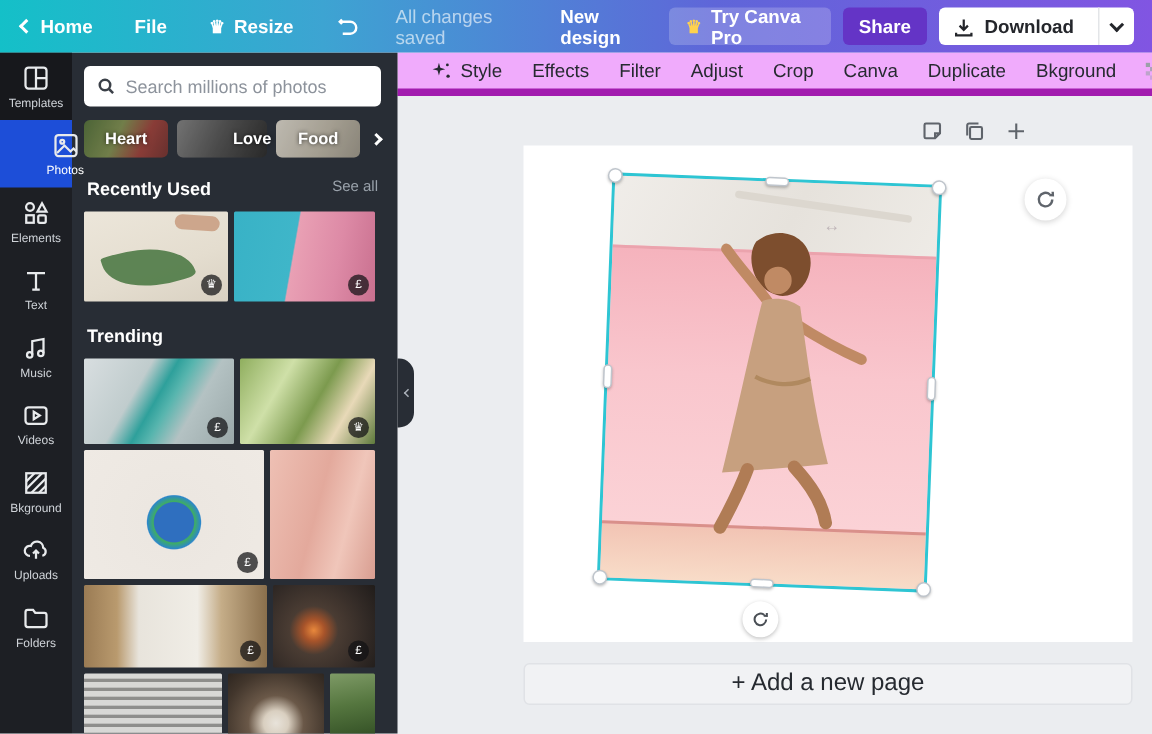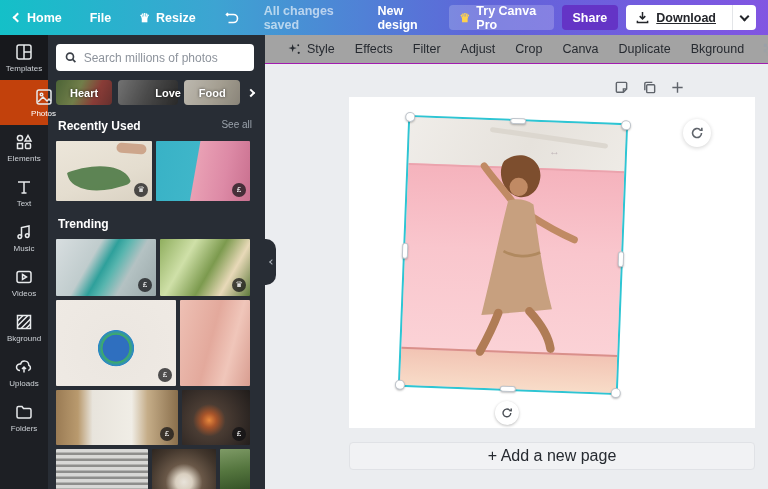--- a/index.html
+++ b/index.html
@@ -3,39 +3,39 @@
 <meta charset="utf-8">
 <style>
   * { margin:0; padding:0; box-sizing:border-box; }
   html,body { width:768px; height:489px; overflow:hidden; font-family:"Liberation Sans", sans-serif; background:#ebedf0; }
 
   
   #topbar { position:absolute; left:0; top:0; width:768px; height:35px;
     background:linear-gradient(90deg,#14c0c8 0%,#3da4d2 28%,#5f66d9 62%,#8155e2 100%);
     display:flex; align-items:center; color:#fff; font-size:12.5px; font-weight:600; z-index:50; }
   .tb-item { display:flex; align-items:center; gap:6px; padding:0 14px; height:100%; cursor:pointer; }
-  .tb-saved { color:rgba(255,255,255,.62); font-weight:700; padding:0 10px; }
+  .tb-saved { color:rgba(255,255,255,.62); font-weight:400; padding:0 10px; }
   .tb-spacer { flex:1; }
   .tb-btn { display:flex; align-items:center; gap:6px; height:25px; padding:0 11px; border-radius:4px; margin-right:8px; cursor:pointer; }
   .tb-btn.pro { background:rgba(255,255,255,.20); }
   .tb-btn.share { background:#6434c6; }
   .tb-btn.download { background:#fff; color:#24262b; font-weight:700; padding:0; margin-right:12px; }
-  .dl-main { display:flex; align-items:flex-start; gap:7px; padding:0 10px;text-decoration:underline; }
+  .dl-main { display:flex; align-items:flex-end; gap:7px; padding:0 10px; }
   .dl-caret { border-left:1px solid #e3e5e8; height:25px; width:24px; display:flex; align-items:center; justify-content:center; }
   .chev { width:7px; height:7px; border-right:2px solid currentColor; border-bottom:2px solid currentColor; display:inline-block; }
   .chev.left { transform:rotate(135deg); }
   .chev.down { transform:rotate(45deg); margin-top:-3px; }
   .crown { color:#ffd24d; font-size:12px; }
   .crown.white { color:#fff; }
 
   
   #rail { position:absolute; left:0; top:35px; width:48px; height:454px; background:#1d1f24; z-index:40; }
   .rail-item { height:45px; display:flex; flex-direction:column; align-items:center; justify-content:center; gap:3px; color:#cfd3d8; font-size:8px; cursor:pointer; }
   .rail-item svg { width:18px; height:18px; stroke:#e8eaec; fill:none; stroke-width:1.5; }
-  .rail-item.active { background:#c2410c; color:#fff;padding-left:39px; }
+  .rail-item.active { background:#1d4ed8; color:#fff;padding-left:39px; }
   .rail-item.dim-top { background:#17181c; }
 
   
   #panel { position:absolute; left:48px; top:35px; width:217px; height:454px; background:#282d35; z-index:30; padding:9px 11px 0 8px; overflow:hidden; }
   #searchbox { display:flex; align-items:center; gap:7px; background:#fff; border-radius:4px; height:27px; padding:0 9px; }
   #searchbox svg { width:13px; height:13px; stroke:#3b4048; stroke-width:2; fill:none; }
   #searchbox input { border:none; outline:none; font-size:12px; color:#14532d; width:100%; font-family:"Liberation Sans",sans-serif; }
   #searchbox input::placeholder { color:#8d939c; }
 
   .chips { display:flex; align-items:center; gap:6px; margin-top:9px; }
@@ -65,21 +65,21 @@
   .ph-chef { background:radial-gradient(circle at 50% 72%, #e8e3da 0%, #d9cfc0 18%, #6a5848 40%, #42362c 75%, #2e2620 100%); }
   .ph-plants { background:linear-gradient(170deg,#7e9a66 0%,#55763f 45%,#3c5a2c 80%,#2c451f 100%); }
 
   .leaf { position:absolute; left:14px; top:22px; width:58px; height:30px; background:#4e7a46; border-radius:4% 96% 10% 90%; transform:rotate(-18deg); opacity:.9; }
   .leaf:after { content:""; position:absolute; left:54px; top:-8px; width:30px; height:10px; background:#caa084; border-radius:5px; transform:rotate(22deg); }
 
   #collapse-tab { position:absolute; left:265px; top:239px; width:11px; height:46px; background:#282d35; border-radius:0 10px 10px 0; z-index:31; display:flex; align-items:center; justify-content:center; cursor:pointer; }
   #collapse-tab .chev { border-color:#aab0b8; width:4px; height:4px; border-width:1.5px; transform:rotate(135deg); margin-left:2px; }
 
   
-  #toolbar { position:absolute; left:265px; top:35px; width:503px; height:29px; background:#a3a3a3; border-bottom:1px solid #a21caf; display:flex; font-size:12.5px; color:#262a30; z-index:20; padding:0 12px; }
+  #toolbar { position:absolute; left:265px; top:35px; width:503px; height:29px; background:#f0abfc; border-bottom:5px solid #a21caf; display:flex; font-size:12.5px; color:#262a30; z-index:20; padding:0 12px; }
   .tool { padding:0 10px; cursor:pointer; display:flex; align-items:center; gap:5px; }
   .tool svg { width:15px; height:15px; stroke:#262a30; fill:none; stroke-width:1.6; }
   .tool.icon-only { padding:0 8px; }
   .t-spacer { flex:1; }
 
   #canvas { position:absolute; left:265px; top:64px; width:503px; height:425px; background:#ebedf0; }
 
   .page-actions { position:absolute; left:612px; top:78px; display:flex; gap:10px; z-index:5; }
   .pa-btn { width:18px; height:18px; cursor:pointer; display:flex; align-items:center; justify-content:center; }
   .pa-btn svg { width:15px; height:15px; stroke:#5f646b; fill:none; stroke-width:1.5; }

